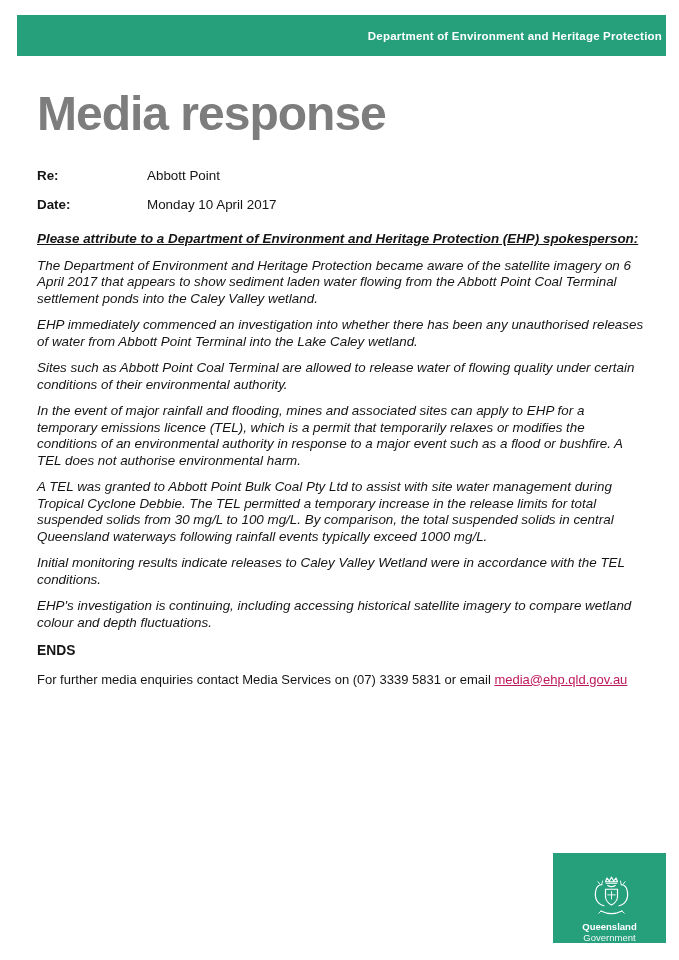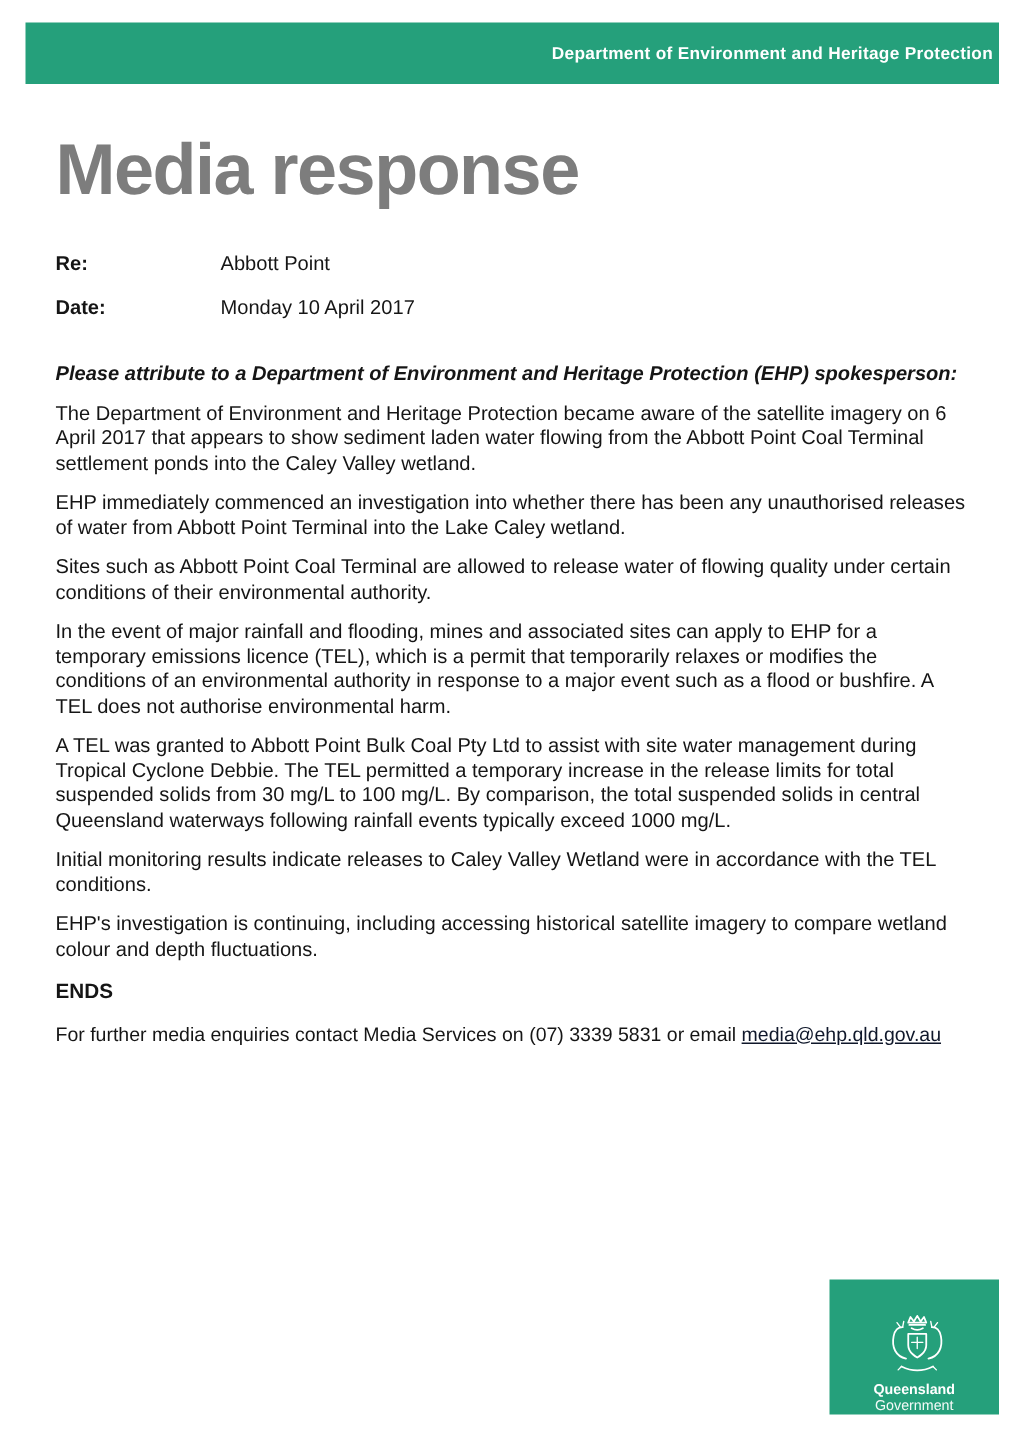--- a/index.html
+++ b/index.html
@@ -19,25 +19,25 @@
     position:absolute;left:37px;top:88px;width:610px;
     font-size:13.4px;line-height:16.5px;color:#151515;
   }
   .doc-title{
     margin:0 0 28px 0;font-size:48px;line-height:52px;font-weight:bold;
     color:#7d7d7d;letter-spacing:-1px;
   }
   .meta-row{display:flex;margin:0 0 12px 0;gap:24px;}
   .meta-label{width:86px;font-weight:bold;flex:0 0 86px;}
   .meta-value{flex:1;}
-  .attribution{font-weight:bold;font-style:italic;margin:28px 0 0 0;}
-  p.para{margin:10px 0 0 0;}
+  .attribution{font-weight:bold;font-style:italic;margin:18px 0 0 0;text-decoration:underline;}
+  p.para{margin:10px 0 0 0;font-style:italic;}
   .ends{font-weight:bold;margin:12px 0 0 0;font-size:13.8px;}
   .contact{margin:12px 0 0 0;font-size:13px;}
-  .email-link{color:#0f172a;text-decoration:underline;cursor:pointer;}
+  .email-link{color:#be185d;text-decoration:underline;cursor:pointer;}
   
   .footer-block{
     position:absolute;left:553px;top:853px;width:113px;height:90px;
     background:#25a07b;display:flex;flex-direction:column;align-items:center;
     box-sizing:border-box;padding-top:22px;
   }
   .crest{display:block;}
   .footer-qld{color:#ffffff;font-size:9.5px;font-weight:bold;line-height:11px;margin-top:1px;}
   .footer-gov{color:#ffffff;font-size:9.5px;line-height:11px;opacity:.95;}
 </style>

